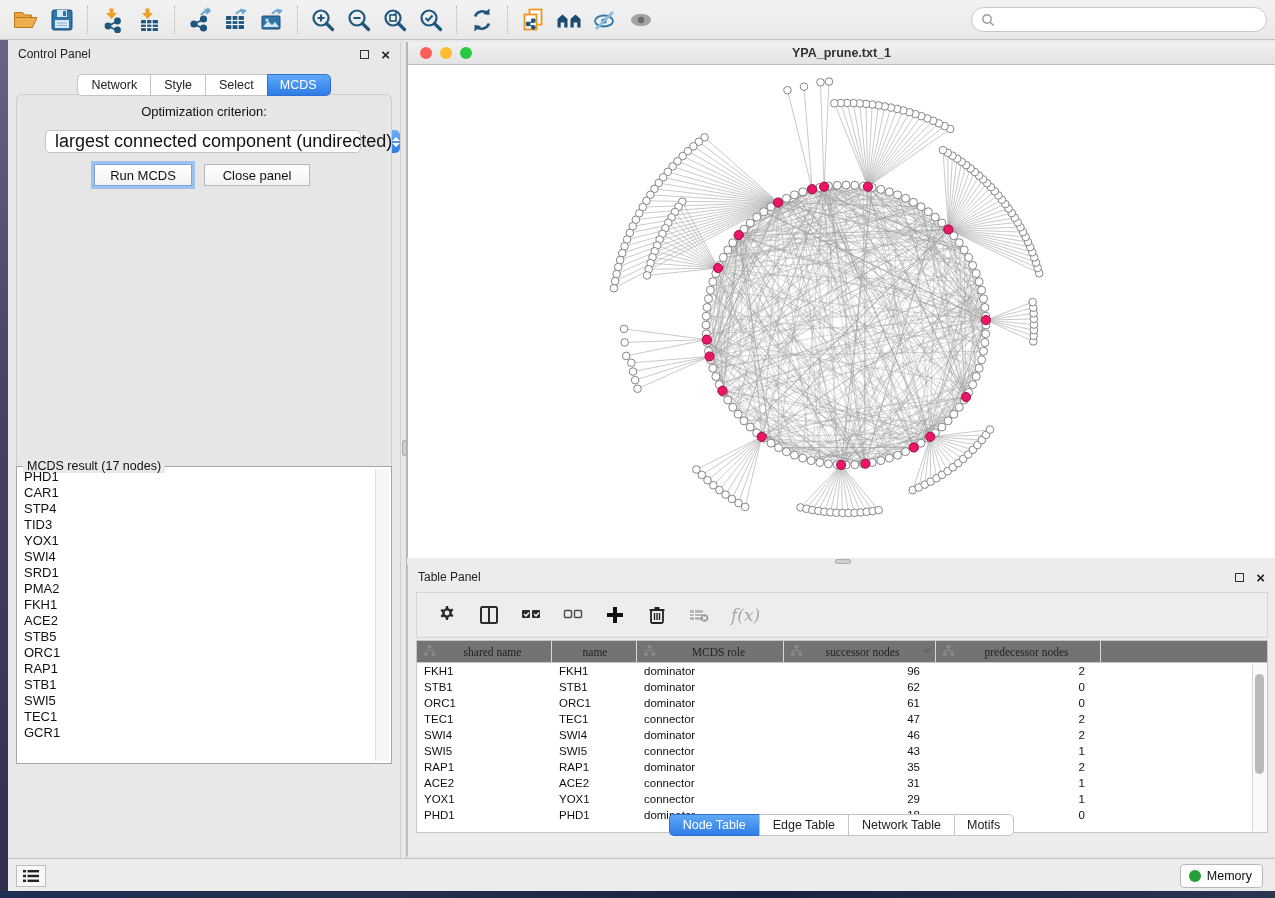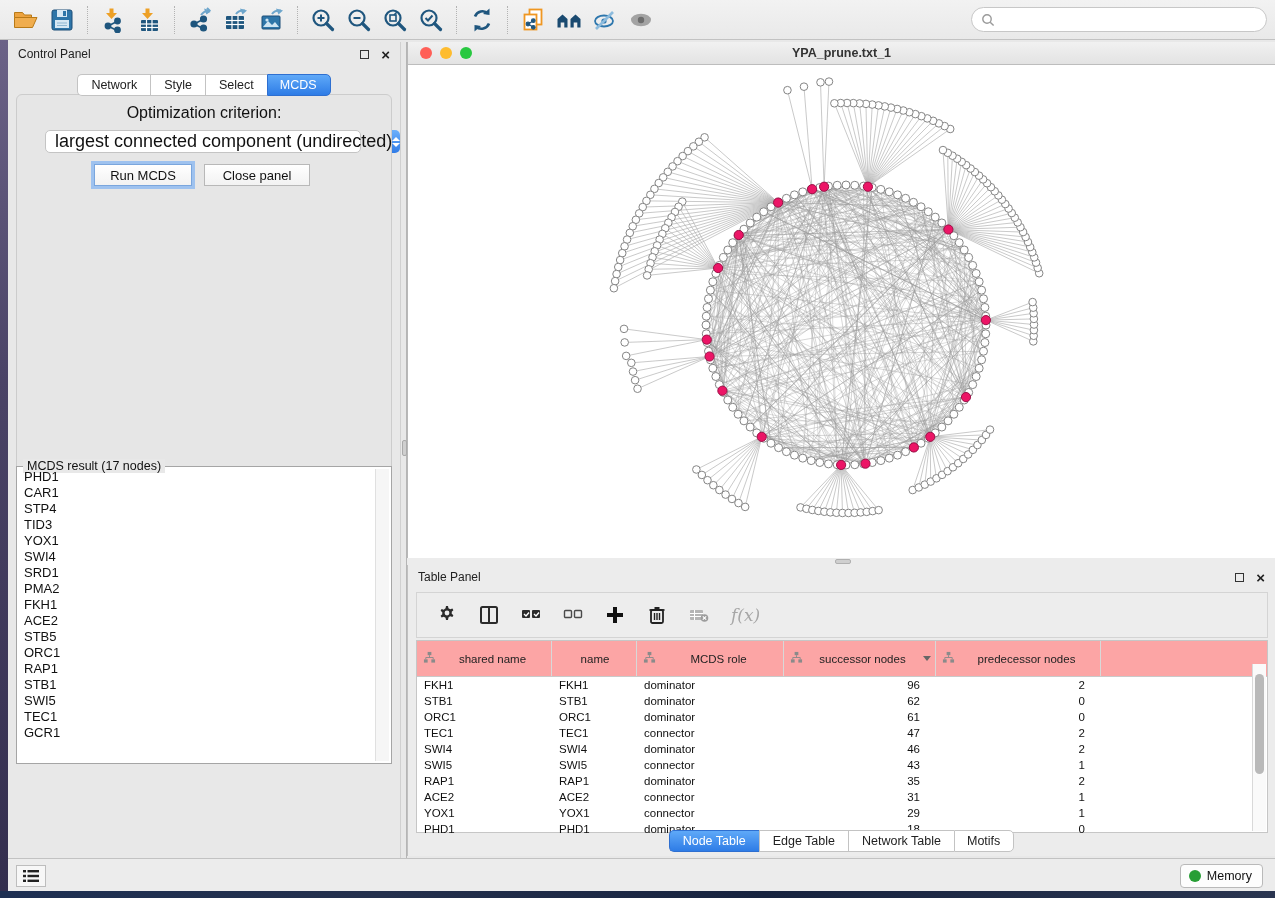--- a/index.html
+++ b/index.html
@@ -34,21 +34,21 @@
 
   #cp-tabs { position:absolute; left:0; top:32px; width:100%; display:flex; justify-content:center; z-index:2; }
   .tab-btn { font-size:12.5px; padding:3px 13px; background:#fff; border:1px solid #c3c3c3;
     border-right:none; color:#222; }
   .tab-btn:first-child { border-radius:5px 0 0 5px; }
   .tab-btn:last-child { border-radius:0 5px 5px 0; border-right:1px solid #c3c3c3;padding-left:12px; }
   .tab-btn.active { background:linear-gradient(#5fa9f8,#2e7ce6); color:#fff; border-color:#2e6fd0; }
 
   #cp-box { position:absolute; left:8px; top:52px; width:376px; height:404px;
     background:#e6e6e6; border:1px solid #cccccc; border-radius:6px; }
-  #opt-label { position:absolute; left:0; top:62px; width:100%; text-align:center; font-size:16px; color:#111; }
+  #opt-label { position:absolute; left:0; top:62px; width:100%; text-align:center; font-size:13px; color:#111; }
   #opt-select { position:absolute; left:37px; top:88px; width:316px; height:23px; background:#fff;
     border:1px solid #c4c4c4; border-radius:5px; display:flex; align-items:center; }
   #opt-select .sel-text { flex:1; font-size:18px; color:#111; padding-left:9px; white-space:nowrap; }
   #opt-stepper { width:20px; height:23px; margin-right:-1px; border-radius:0 5px 5px 0;
     background:linear-gradient(#6cb0fc,#2f7be6); display:flex; flex-direction:column;
     align-items:center; justify-content:center; gap:2px; }
   .chev-up { width:0; height:0; border-left:4px solid transparent; border-right:4px solid transparent; border-bottom:4px solid #fff; }
   .chev-dn { width:0; height:0; border-left:4px solid transparent; border-right:4px solid transparent; border-top:4px solid #fff; }
   .mac-btn { position:absolute; top:122px; height:22px; background:linear-gradient(#ffffff,#f2f2f2);
     border:1px solid #b8b8b8; border-radius:0; font-size:13px; color:#111;
@@ -85,34 +85,34 @@
   
   #table-panel { position:absolute; left:399px; top:525px; width:868px; height:291px; background:#ececec;
     border-left:1px solid #c0c0c0; }
   #tp-toolbar { position:absolute; left:8px; top:27px; width:852px; height:46px; background:#ededed;
     border:1px solid #d4d4d4; display:flex; align-items:center; gap:22px; padding-left:20px; }
   .tpi svg { width:20px; height:20px; display:block; }
   .fx-label { font-family:"DejaVu Serif", serif; font-style:italic; font-size:17px; color:#a6a6a6; }
 
   #node-table { position:absolute; left:8px; top:75px; width:852px; height:193px; background:#fff;
     border:1px solid #c6c6c6; }
-  #tbl-header { display:flex; height:36px; background:#fca5a5; border-bottom:1px solid #c9c9c9; }
+  #tbl-header { display:flex; height:22px; background:#737373; border-bottom:1px solid #c9c9c9;font-family:Liberation Serif, serif; }
   .hcell { display:flex; align-items:center; border-right:1px solid #d8d8d8; padding:0 4px 0 6px; font-size:11.5px; color:#222; }
   .hcell .hlabel { flex:1; text-align:center; }
   .hicon { margin-right:2px; flex:0 0 auto; }
   .sort-dn { width:0; height:0; border-left:4px solid transparent; border-right:4px solid transparent;
     border-top:5px solid #666; margin-left:3px; }
   .trow { display:flex; height:16px; }
   .tcell { font-size:11.5px; color:#111; line-height:16px; white-space:nowrap; overflow:hidden; }
   .tcell.left { padding-left:7px; text-align:left; }
   .tcell.right { padding-right:16px; text-align:right; }
   #tbl-scroll { position:absolute; top:23px; right:1px; bottom:1px; width:14px; background:#fafafa; border-left:1px solid #d9d9d9; }
   #tbl-thumb { position:absolute; left:2px; top:10px; width:9px; height:100px; background:#b9b9b9; border-radius:5px; }
 
-  #tp-tabs { position:absolute; left:0; bottom:4px; width:100%; display:flex; justify-content:center; }
+  #tp-tabs { position:absolute; left:0; bottom:20px; width:100%; display:flex; justify-content:center; }
 
   
   #status-bar { position:absolute; left:8px; top:858px; width:1267px; height:33px; background:#ececec;
     border-top:1px solid #c2c2c2; }
   #list-btn { position:absolute; left:8px; top:6px; width:30px; height:22px; background:#f7f7f7;
     border:1px solid #bdbdbd; display:flex; align-items:center; justify-content:center; }
   #memory-btn { position:absolute; right:12px; top:5px; height:24px; padding:0 10px 0 8px;
     background:#fdfdfd; border:1px solid #b9b9b9; border-radius:4px;
     display:flex; align-items:center; gap:6px; font-size:12.5px; color:#111; }
   #memory-dot { width:12px; height:12px; border-radius:50%; background:#279e35; }

